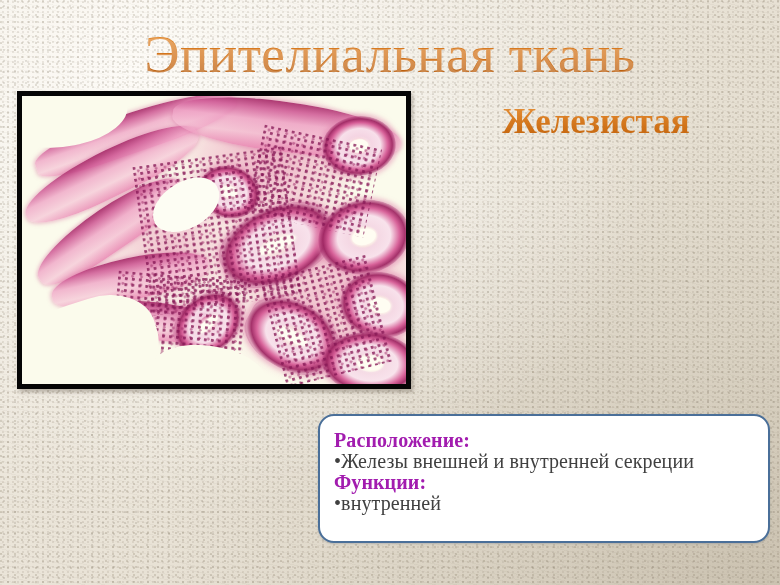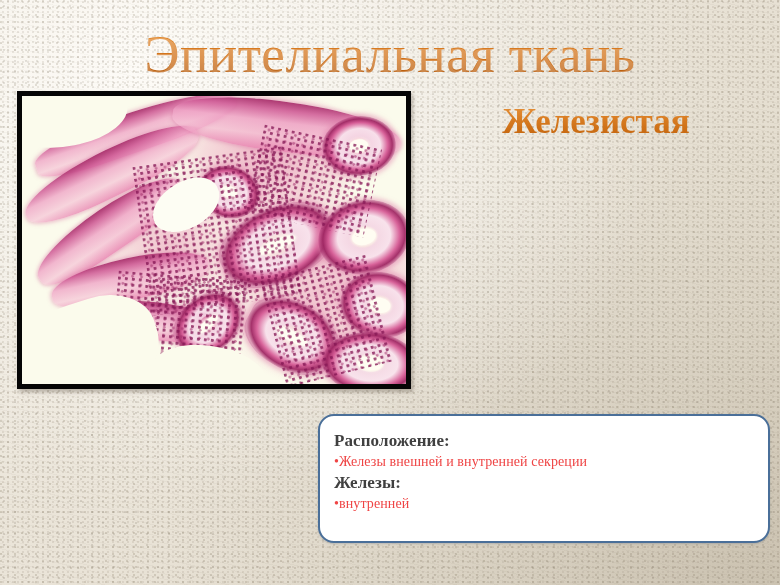--- a/index.html
+++ b/index.html
@@ -154,29 +154,29 @@
     width: 452px;
     height: 129px;
     box-sizing: border-box;
     background: #ffffff;
     border: 2px solid #4a6f99;
     border-radius: 16px;
     box-shadow: 0 1px 2px rgba(70,90,115,0.25);
     padding: 14px 0 0 14px;
   }
   .info-head {
-    color: #404040;
+    color: #a21caf;
     font-weight: 700;
-    font-size: 17px;
+    font-size: 20px;
     line-height: 21px;
     letter-spacing: 0.1px;
   }
   .info-item {
-    color: #ef4444;
-    font-size: 14px;
+    color: #404040;
+    font-size: 20px;
     line-height: 21px;
     letter-spacing: 0.1px;
   }
 </style>
 </head>
 <body>
 
 <div id="slide">
 
   <div id="grain"></div>
@@ -216,17 +216,17 @@
       <div style="position:absolute; left:-10px; top:206px; width:150px; height:110px; background:#fbfbec; border-radius:52% 40% 60% 48%; transform:rotate(-18deg);"></div>
       <div style="position:absolute; left:126px; top:250px; width:120px; height:70px; background:#fbfbec; border-radius:50% 46% 56% 44%; transform:rotate(10deg);"></div>
       <div style="position:absolute; left:128px; top:86px; width:72px; height:46px; background:#fdfdf3; border-radius:52% 48% 50% 50%; transform:rotate(-30deg);"></div>
       <div style="position:absolute; left:-14px; top:-12px; width:120px; height:62px; background:#fbfbec; border-radius:40% 52% 46% 50%; transform:rotate(-12deg);"></div>
     </div>
   </div>
 
   <div id="info-box">
     <div class="info-head">Расположение:</div>
     <div class="info-item">•Железы внешней и внутренней секреции</div>
-    <div class="info-head">Железы:</div>
+    <div class="info-head">Функции:</div>
     <div class="info-item">•внутренней</div>
   </div>
 
 </div>
 
 </body></html>

